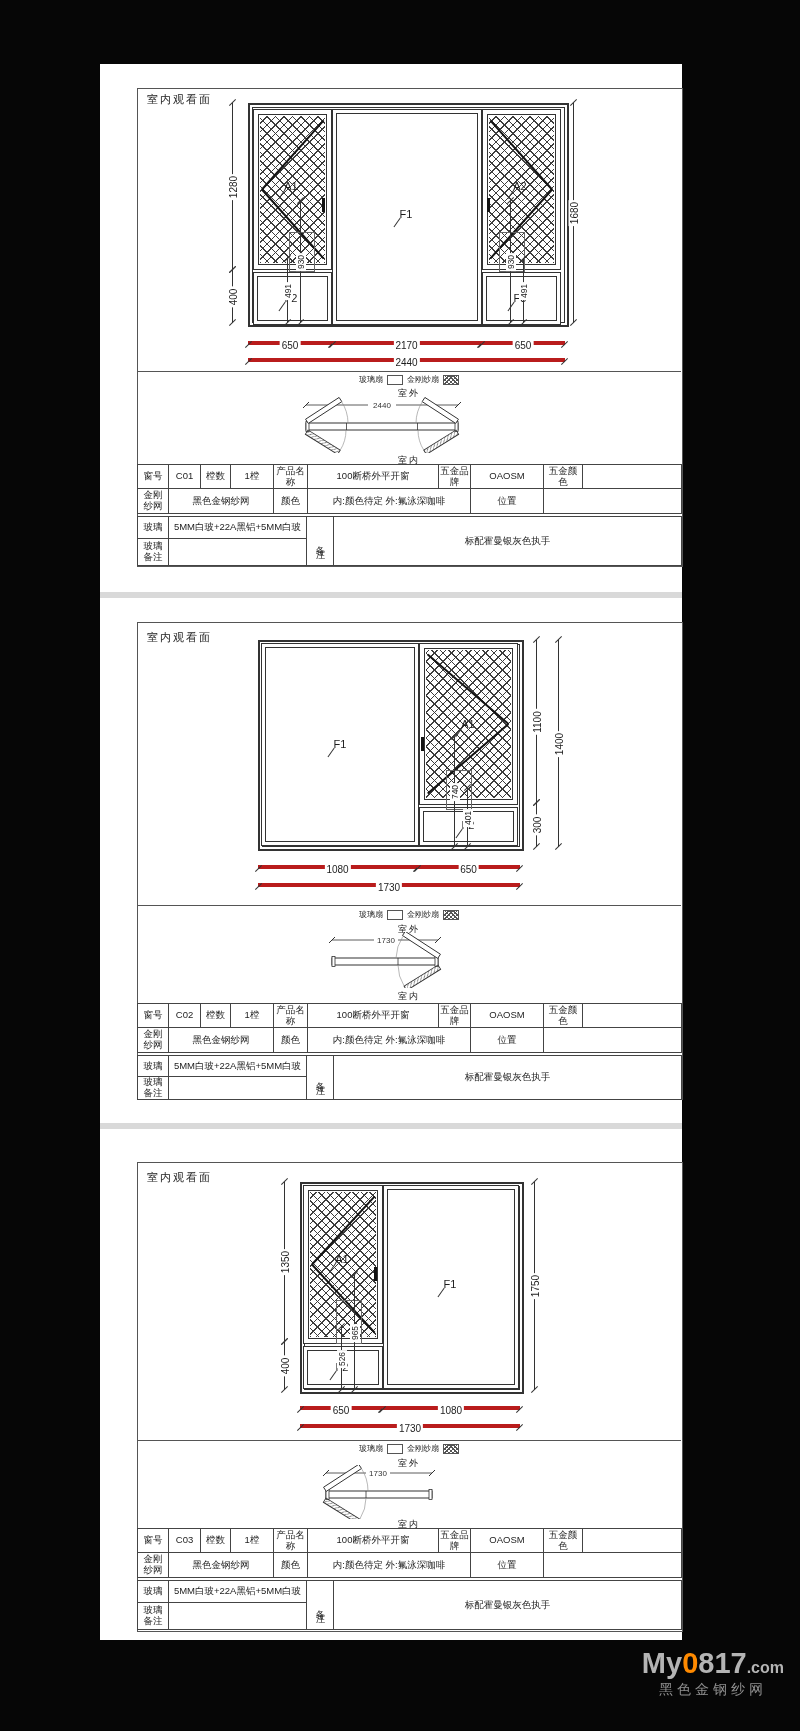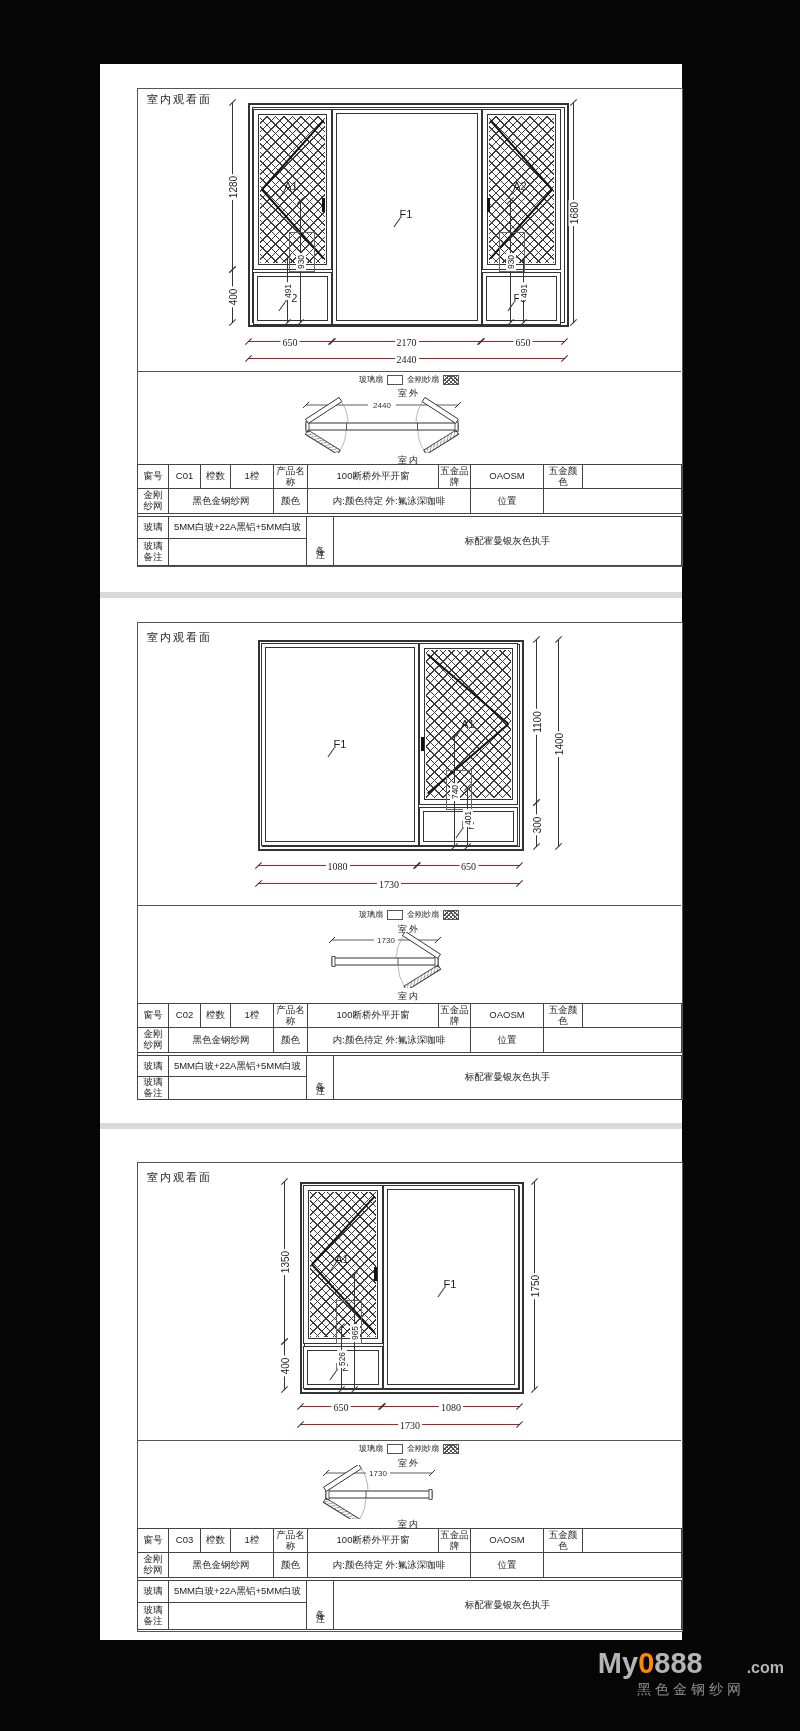--- a/index.html
+++ b/index.html
@@ -21,21 +21,21 @@
       repeating-linear-gradient(45deg,#3c3c3c 0,#3c3c3c 1px,transparent 1px,transparent 6px),
       repeating-linear-gradient(-45deg,#3c3c3c 0,#3c3c3c 1px,transparent 1px,transparent 6px);}
   .openwrap{position:absolute;inset:6px;}
   .openwrap svg{width:100%;height:100%;display:block;}
   .openwrap line{stroke:#141414;stroke-width:2px;vector-effect:non-scaling-stroke;}
   .handle{position:absolute;width:3px;height:14px;background:#111;}
   .hrect{position:absolute;border:1px solid #666;}
   .plabel{position:absolute;transform:translate(-50%,-50%);font-size:11px;color:#1d1d1d;white-space:nowrap;}
   .plabel i{position:absolute;left:-8px;bottom:-3px;width:11px;height:1px;background:#333;transform:rotate(-55deg);}
   
-  .dimh{position:absolute;height:0;border-top:1px solid #b91c1c;font-family:Liberation Serif, serif;}
+  .dimh{position:absolute;height:0;border-top:4px solid #b91c1c;}
   .dimv{position:absolute;width:0;border-left:1px solid #333;}
   .tick{position:absolute;width:9px;height:1px;background:#333;}
   .dimh .tl{left:-4px;top:-1px;transform:rotate(-45deg);}
   .dimh .tr{right:-4px;top:-1px;transform:rotate(-45deg);}
   .dimv .tt{left:-5px;top:-1px;transform:rotate(-45deg);}
   .dimv .tb{left:-5px;bottom:0;transform:rotate(-45deg);}
   .dimh b{position:absolute;left:50%;top:0;transform:translate(-50%,-50%);background:#fff;
           padding:0 2px;font-weight:normal;font-size:10px;color:#1d1d1d;white-space:nowrap;}
   .dimv b{position:absolute;left:0;top:50%;transform:translate(-50%,-50%) rotate(-90deg);background:#fff;
           padding:0 2px;font-weight:normal;font-size:10px;color:#1d1d1d;white-space:nowrap;}
@@ -55,21 +55,21 @@
   table.spec{position:absolute;left:37px;width:544px;border-collapse:collapse;table-layout:fixed;
              font-size:9.5px;color:#1d1d1d;}
   table.spec td{border:1px solid #444;text-align:center;vertical-align:middle;padding:0 1px;
                 line-height:1.15;overflow:hidden;}
   td.vert{writing-mode:vertical-rl;letter-spacing:3px;padding:2px 0;}
   td.remark{text-align:left;padding-left:9px;}
   
   .wm{position:absolute;top:1648px;right:16px;text-align:center;line-height:1.05;}
   .wm .l1{font-size:29px;font-weight:bold;color:#b4b4b4;}
   .wm .zero{color:#ff8a00;}
-  .wm .com{font-size:16px;font-weight:bold;color:#b4b4b4;margin-left:44px;}
+  .wm .com{font-size:16px;font-weight:bold;color:#b4b4b4;}
   .wm .l2{margin-top:4px;font-size:14px;color:#8f8f8f;letter-spacing:4px;}
 </style>
 </head>
 <body>
 
 <svg width="0" height="0" style="position:absolute">
   <defs>
     <pattern id="hatch" width="4" height="4" patternUnits="userSpaceOnUse">
       <path d="M0 4 L4 0" stroke="#444" stroke-width="0.7"></path>
     </pattern>
@@ -592,15 +592,15 @@
     </tr>
     <tr style="height:27px">
       <td>玻璃备注</td>
       <td></td>
     </tr>
   </tbody>
     </table>
 </div>
 
 <div class="wm">
-  <div class="l1"><span>My</span><span class="zero">0</span><span>888</span><span class="com">.com</span></div>
+  <div class="l1"><span>My</span><span class="zero">0</span><span>817</span><span class="com">.com</span></div>
   <div class="l2">黑色金钢纱网</div>
 </div>
 
 </body></html>

